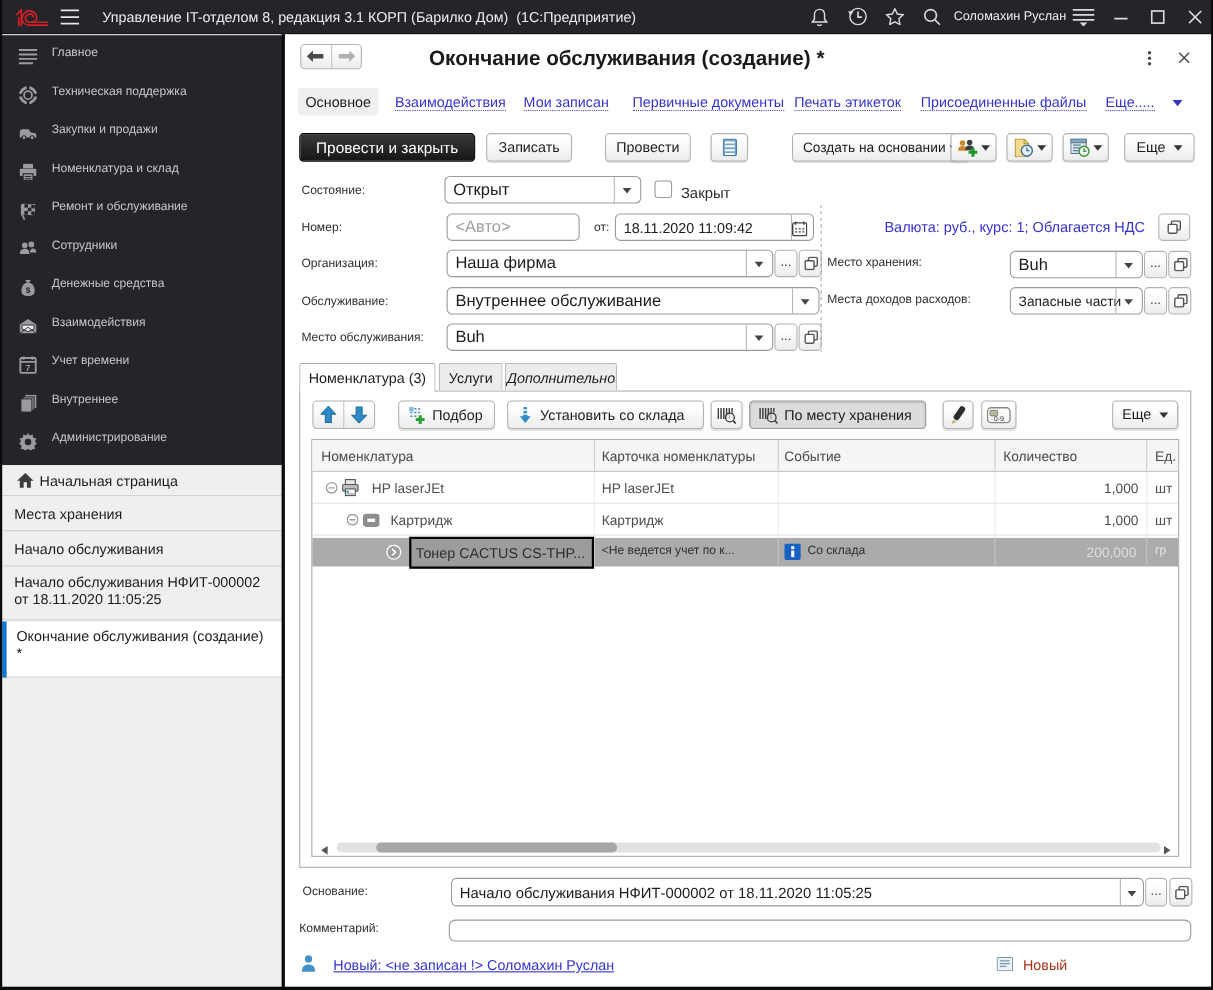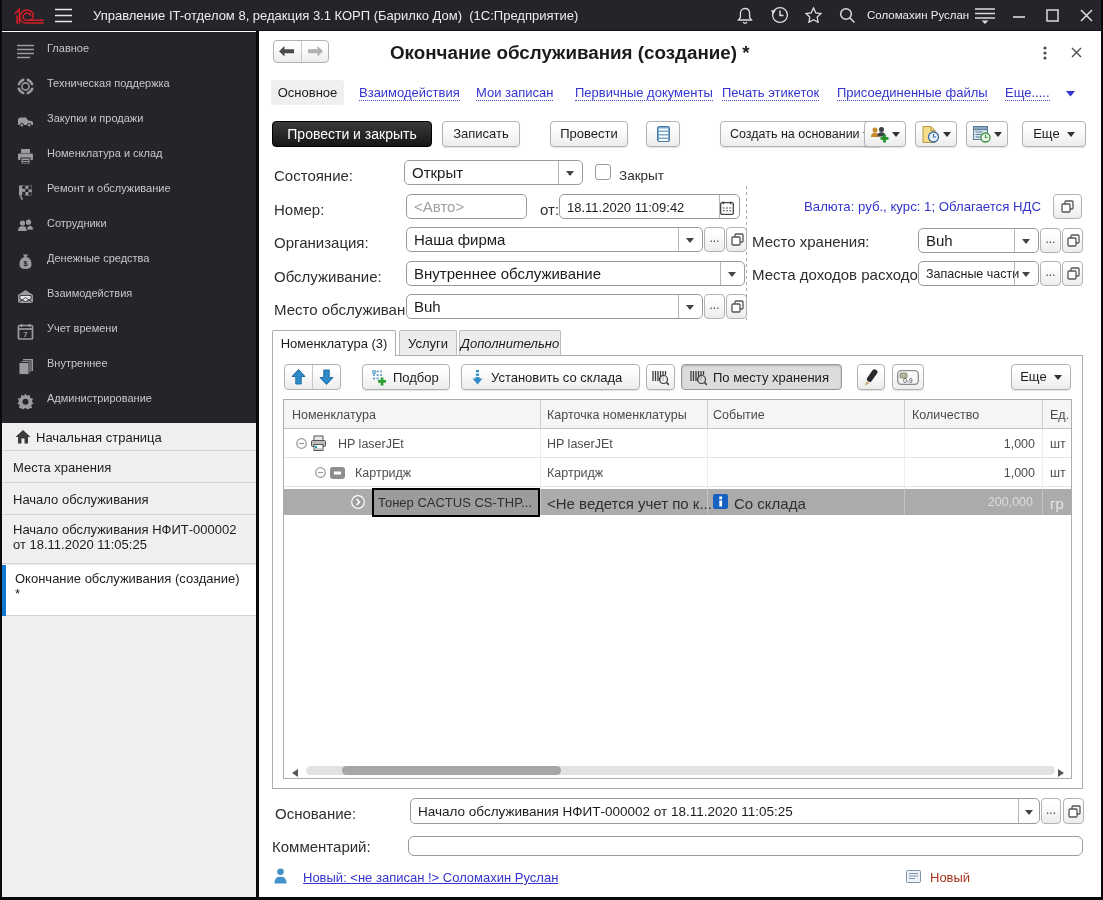--- a/index.html
+++ b/index.html
@@ -18,21 +18,21 @@
 #slight{position:absolute;left:2px;top:423px;width:280px;height:474px;background:#efefef;}
 .srow{position:absolute;left:0;width:256px;background:#efefef;border-bottom:1px solid #d2d2d2;font-size:13px;color:#1c1c1c;}
 .srow .t1{position:absolute;left:11px;top:7px;white-space:nowrap;}
 
 #main{position:absolute;left:259px;top:32px;width:842px;height:865px;background:#fff;}
 
 .btn{position:absolute;background:linear-gradient(#ffffff 20%,#ececec);border:1px solid #b2b2b2;border-radius:4px;font-size:13px;color:#1c1c1c;text-align:center;box-shadow:0 1px 1px rgba(0,0,0,0.12);}
 .btnflat{position:absolute;background:linear-gradient(#ffffff 20%,#ececec);border:1px solid #b2b2b2;border-radius:4px;}
 .fld{position:absolute;background:#fff;border:1px solid #9b9b9b;border-radius:5px;font-size:15px;color:#1c1c1c;white-space:nowrap;overflow:hidden;}
 .fld .tx{position:absolute;left:7px;top:3px;}
-.lbl{position:absolute;font-size:15px;color:#2e2e2e;white-space:nowrap;}
+.lbl{position:absolute;font-size:11px;color:#2e2e2e;white-space:nowrap;}
 .lnk{position:absolute;font-size:13px;color:#3434cd;text-decoration:none;border-bottom:1px dotted #4646d0;white-space:nowrap;}
 .arw{display:inline-block;width:0;height:0;border-left:4px solid transparent;border-right:4px solid transparent;border-top:5px solid #333;vertical-align:middle;}
 </style></head>
 <body>
 <div id="root">
   <div id="topbar">
     <svg class="abs" style="left:14px;top:8px;" width="30" height="16" viewBox="0 0 30 16">
       <g fill="none" stroke="#d21f26" stroke-width="1.5">
         <path d="M0.8,5.8 L5.3,1.2 L5.3,15.8"></path>
         <path d="M3,7.5 L3,15.8"></path>

